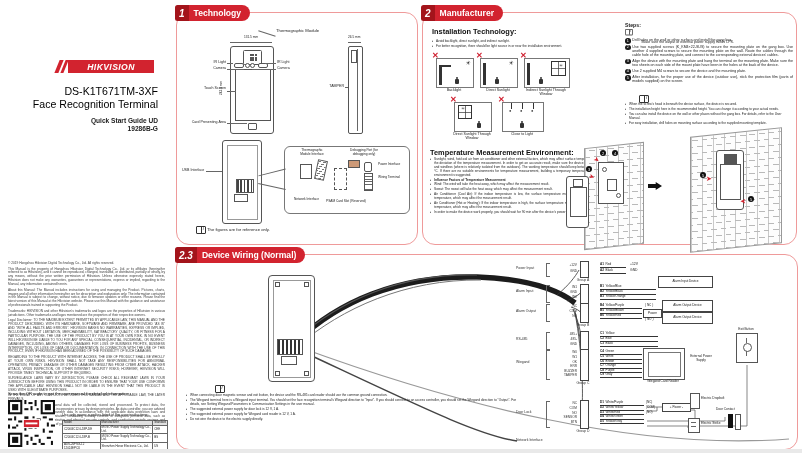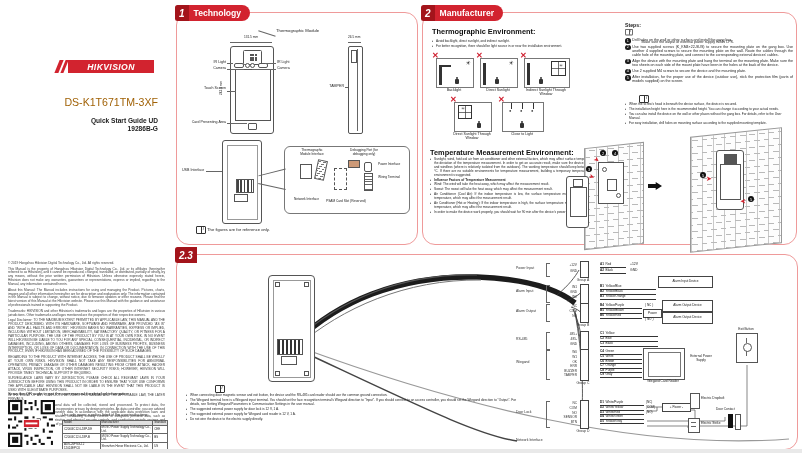--- a/index.html
+++ b/index.html
@@ -71,22 +71,23 @@
 <div class="a" style="left:0;top:0;width:172px;height:453px">
 
   <div class="a" style="left:57px;top:60px;width:97px;height:13px">
     <div class="a hikbar" style="left:0;top:0;width:4px;height:13px;transform:skewX(-22deg)"></div>
     <div class="a hikbar" style="left:6px;top:0;width:3px;height:13px;transform:skewX(-22deg)"></div>
     <div class="a hikbar" style="left:11px;top:0;width:86px;height:13px;display:flex;align-items:center;justify-content:center">
       <span class="b nw" style="color:#fff;font-style:italic;font-size:8.6px;letter-spacing:.4px">HIKVISION</span>
     </div>
   </div>
 
-  <div class="a rt" style="left:6px;top:96px;width:152px;color:#a16207">
+  <div class="a rt" style="left:6px;top:85px;width:152px;color:#000000">
     <div style="font-size:10.6px;line-height:13px">DS-K1T671TM-3XF</div>
+    <div style="font-size:10.6px;line-height:13px">Face  Recognition Terminal</div>
   </div>
   <div class="a rt" style="left:6px;top:117px;width:152px;color:#1c1c1c">
     <div class="b" style="font-size:6.6px;line-height:8px">Quick Start Guide UD</div>
     <div class="b" style="font-size:6.6px;line-height:8px">19286B-G</div>
   </div>
 
   <div class="a f3 jt" style="left:8px;top:262px;width:157px">
     <p class="legalp">© 2019 Hangzhou Hikvision Digital Technology Co., Ltd. All rights reserved.</p>
     <p class="legalp">This Manual is the property of Hangzhou Hikvision Digital Technology Co., Ltd. or its affiliates (hereinafter referred to as Hikvision), and it cannot be reproduced, changed, translated, or distributed, partially or wholly, by any means, without the prior written permission of Hikvision. Unless otherwise expressly stated herein, Hikvision does not make any warranties, guarantees or representations, express or implied, regarding to the Manual, any information contained herein.</p>
     <p class="legalp">About this Manual: The Manual includes instructions for using and managing the Product. Pictures, charts, images and all other information hereinafter are for description and explanation only. The information contained in the Manual is subject to change, without notice, due to firmware updates or other reasons. Please find the latest version of this Manual at the Hikvision website. Please use this Manual with the guidance and assistance of professionals trained in supporting the Product.</p>
@@ -254,21 +255,21 @@
 <span class="a bk" style="left:196px;top:226px"></span>
 <div class="a f4 nw" style="left:207px;top:227px">The figures are for reference only.</div>
 
 
 <div class="a sec" style="left:422px;top:12px;width:373px;height:231px">
   <div class="shead">
     <div class="snum">2</div>
     <div class="stitle">Manufacturer</div>
   </div>
 </div>
-<div class="a f7 b nw" style="left:432px;top:28px;color:#111">Thermographic Environment:</div>
+<div class="a f7 b nw" style="left:432px;top:28px;color:#111">Installation Technology:</div>
 <div class="a f3" style="left:432px;top:40px;width:178px">
   <div class="bull">Avoid backlight, direct sunlight, and indirect sunlight.</div>
   <div class="bull">For better recognition, there should be light source in or near the installation environment.</div>
 </div>
 
 <div class="envb" style="left:436px;top:58px;width:36px;height:28px">
   <span class="sun" style="right:2px;top:1px;position:absolute">☀</span>
   <div class="wallbar" style="left:2px;bottom:2px;width:3px;height:20px"></div>
   <div class="wallbar" style="left:2px;top:6px;width:12px;height:2.4px"></div>
   <div class="person" style="left:18px;bottom:3px"></div>
@@ -380,20 +381,21 @@
 </div>
 <div class="cnw" style="left:700px;top:172px">5</div>
 <div class="cnw" style="left:748px;top:196px">5</div>
 <span class="ra" style="left:706px;top:175px">➤</span>
 <span class="ra" style="left:740px;top:198px;transform:rotate(180deg)">➤</span>
 
 
 <div class="a sec" style="left:176px;top:254px;width:620px;height:194px">
   <div class="shead">
     <div class="snum">2.3</div>
+    <div class="stitle">Device Wiring (Normal)</div>
   </div>
 
   <svg width="620" height="194" viewBox="0 0 620 194" style="position:absolute;left:0;top:0">
     <g fill="none">
       <path d="M120,86 C160,48 220,20 300,22 C350,24 380,34 398,48" stroke="#1c1c1c" stroke-width="5.5"></path>
       <path d="M120,84 C162,46 224,18 300,20" stroke="#555" stroke-width="1.2"></path>
       <path d="M122,90 C164,54 228,24 304,25" stroke="#777" stroke-width="1"></path>
       <path d="M380,40 C392,30 398,22 402,15" stroke="#333" stroke-width="0.8"></path>
       <path d="M390,46 C398,42 402,40 404,37" stroke="#333" stroke-width="0.8"></path>
       <path d="M394,52 C400,54 403,56 404,58" stroke="#333" stroke-width="0.8"></path>

